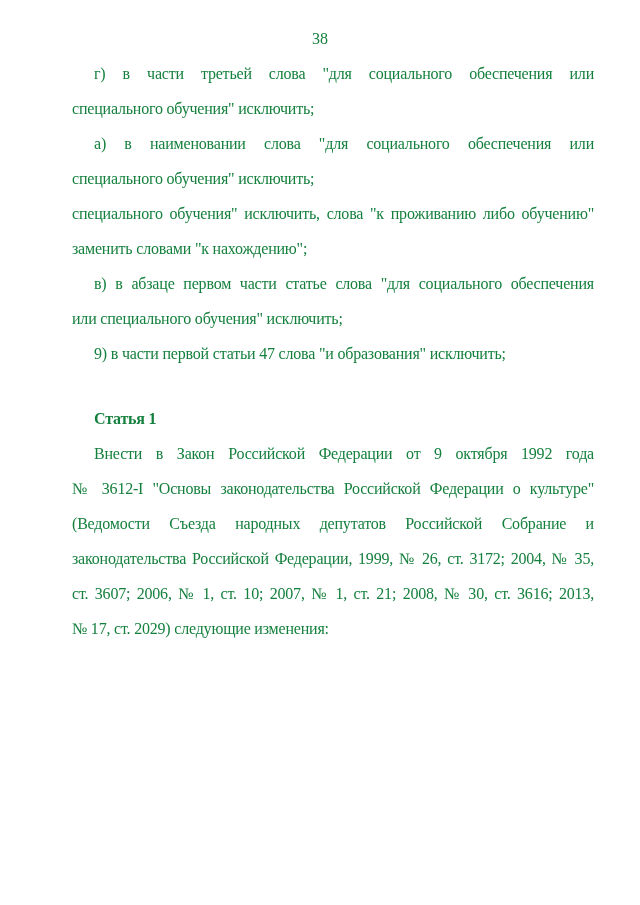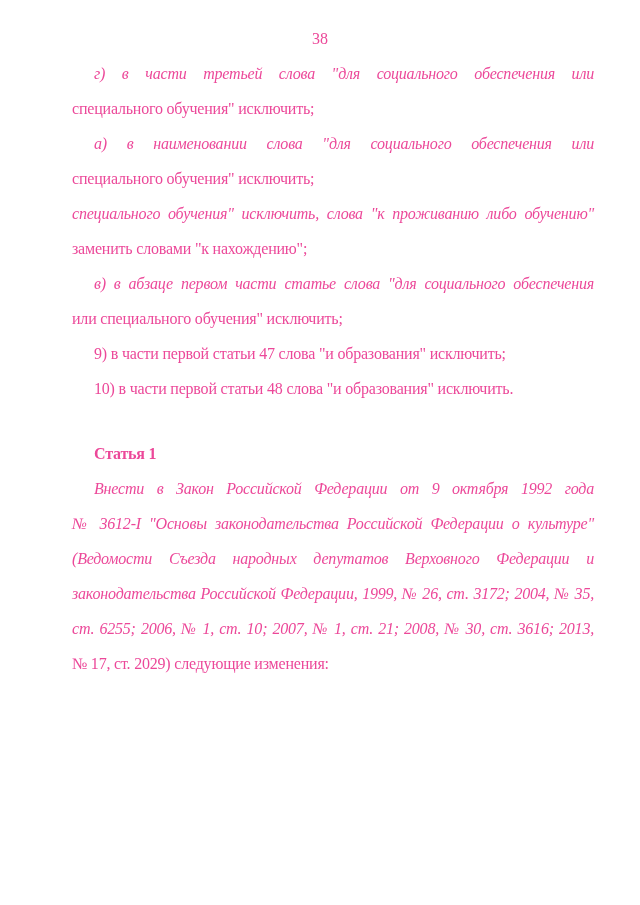--- a/index.html
+++ b/index.html
@@ -7,21 +7,21 @@
     padding: 0;
     background: #e8e8e8;
   }
   .page {
     position: relative;
     width: 640px;
     height: 905px;
     margin: 0 auto;
     background: #ffffff;
     font-family: "Liberation Serif", "DejaVu Serif", serif;
-    color: #ec4899;
+    color: #15803d;
     overflow: hidden;
   }
   .page-number {
     position: absolute;
     left: 0;
     top: 21px;
     width: 640px;
     height: 35px;
     line-height: 35px;
     font-size: 16px;
@@ -38,21 +38,20 @@
     line-height: 35px;
     font-size: 16px;
     letter-spacing: -0.2px;
     text-align: left;
     white-space: normal;
     word-spacing: normal;
   }
   .line.justify {
     text-align: justify;
     text-align-last: justify;
-    font-style: italic;
   }
   .line.indent {
     text-indent: 22px;
   }
   .line.heading {
     font-weight: bold;
   }
   .gap {
     height: 30px;
   }
@@ -65,23 +64,22 @@
   <div class="content" id="doc-body">
       <div class="line indent justify">г) в части третьей слова "для социального обеспечения или</div>
       <div class="line">специального обучения" исключить;</div>
       <div class="line indent justify">а) в наименовании слова "для социального обеспечения или</div>
       <div class="line">специального обучения" исключить;</div>
       <div class="line justify">специального обучения" исключить, слова "к проживанию либо обучению"</div>
       <div class="line">заменить словами "к нахождению";</div>
       <div class="line indent justify">в) в абзаце первом части статье слова "для социального обеспечения</div>
       <div class="line">или специального обучения" исключить;</div>
       <div class="line indent">9) в части первой статьи 47 слова "и образования" исключить;</div>
-      <div class="line indent">10) в части первой статьи 48 слова "и образования" исключить.</div>
       <div class="gap"></div>
       <div class="line indent heading">Статья 1</div>
       <div class="line indent justify">Внести в Закон Российской Федерации от 9 октября 1992 года</div>
       <div class="line justify">№ 3612-I "Основы законодательства Российской Федерации о культуре"</div>
-      <div class="line justify">(Ведомости Съезда народных депутатов Верховного Федерации и</div>
+      <div class="line justify">(Ведомости Съезда народных депутатов Российской Собрание и</div>
       <div class="line justify">законодательства Российской Федерации, 1999, № 26, ст. 3172; 2004, № 35,</div>
-      <div class="line justify">ст. 6255; 2006, № 1, ст. 10; 2007, № 1, ст. 21; 2008, № 30, ст. 3616; 2013,</div>
+      <div class="line justify">ст. 3607; 2006, № 1, ст. 10; 2007, № 1, ст. 21; 2008, № 30, ст. 3616; 2013,</div>
       <div class="line">№ 17, ст. 2029) следующие изменения:</div>
     </div>
 </div>
 
 </body></html>

